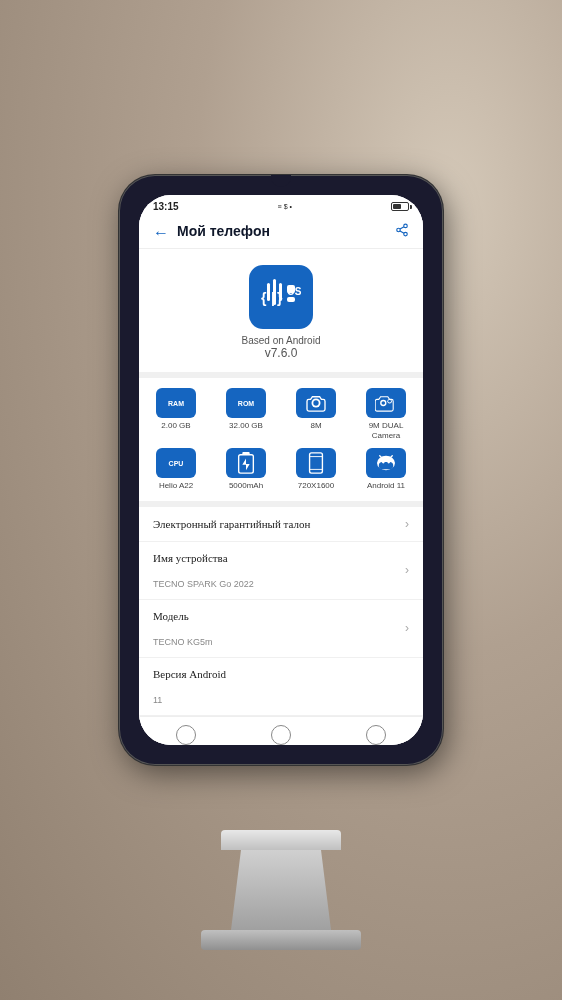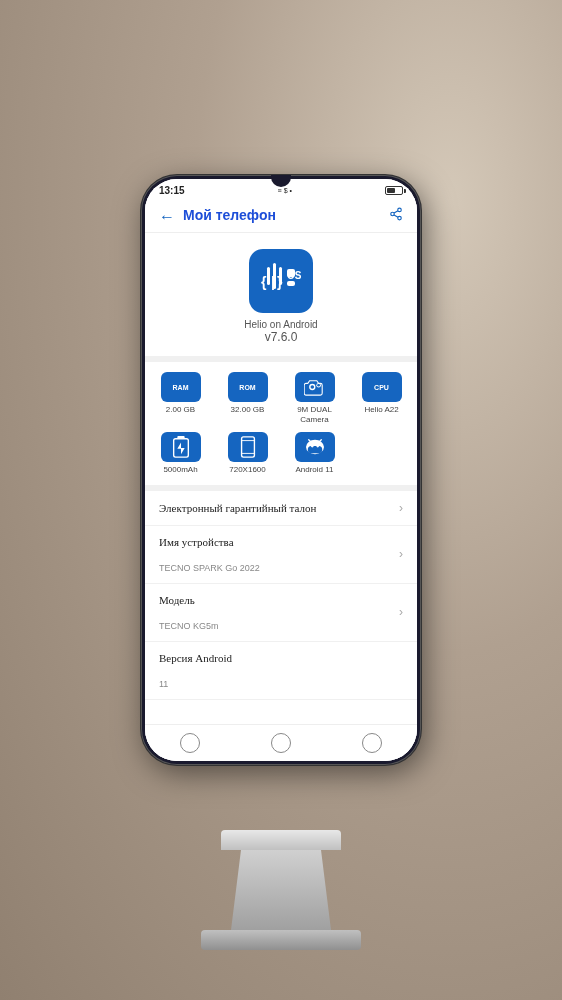--- a/index.html
+++ b/index.html
@@ -56,25 +56,25 @@
     }
 
     
     .phone-wrapper {
       position: relative;
       z-index: 2;
       margin-bottom: 60px;
     }
 
     .phone {
-      width: 280px;
+      width: 324px;
       height: 590px;
       background: #1a1a2e;
       border-radius: 36px;
-      padding: 4px;
+      padding: 20px;
       box-shadow:
         0 0 0 1px #333,
         4px 8px 30px rgba(0,0,0,0.5),
         inset 0 0 0 1px #555;
       position: relative;
     }
 
     .phone-screen {
       width: 100%;
       height: 100%;
@@ -177,21 +177,21 @@
 
     .back-arrow {
       font-size: 16px;
       color: #1565C0;
       cursor: pointer;
     }
 
     .page-title {
       font-size: 14px;
       font-weight: 600;
-      color: #1d4ed8;
+      color: #0f172a;
     }
 
     .share-icon {
       color: #1565C0;
       font-size: 14px;
     }
 
     
     .os-section {
       background: #ffffff;
@@ -384,40 +384,50 @@
               <text x="18" y="28" font-size="14" font-weight="bold" fill="white" font-family="Arial">}</text>
               <text x="28" y="20" font-size="10" font-weight="bold" fill="white" font-family="Arial">OS</text>
 
               <rect x="8" y="8" width="3" height="18" rx="1.5" fill="white"></rect>
               <rect x="14" y="4" width="3" height="26" rx="1.5" fill="white"></rect>
               <rect x="20" y="8" width="3" height="18" rx="1.5" fill="white"></rect>
               <rect x="28" y="10" width="8" height="8" rx="2" fill="white"></rect>
               <rect x="28" y="22" width="8" height="5" rx="2" fill="white"></rect>
             </svg>
           </div>
-          <span class="os-name">Helio on Android</span>
+          <span class="os-name">Based on Android</span>
           <span class="os-version">v7.6.0</span>
         </div>
 
         <div class="specs-grid">
 
           <div class="spec-item">
             <div class="spec-icon-box" style="font-size:7px; padding:2px;">
               <span>RAM</span>
             </div>
             <span class="spec-label">2.00 GB</span>
           </div>
 
           <div class="spec-item">
             <div class="spec-icon-box" style="font-size:7px; padding:2px;">
               <span>ROM</span>
             </div>
             <span class="spec-label">32.00 GB</span>
           </div>
 
+          <div class="spec-item">
+            <div class="spec-icon-box" style="font-size:14px; background:#1565C0;">
+              <svg width="22" height="18" viewBox="0 0 24 20" fill="white">
+                <circle cx="12" cy="10" r="5" fill="white"></circle>
+                <circle cx="12" cy="10" r="3" fill="#1565C0"></circle>
+                <path d="M4 6h2l2-3h8l2 3h2a2 2 0 0 1 2 2v9a2 2 0 0 1-2 2H4a2 2 0 0 1-2-2V8a2 2 0 0 1 2-2z" fill="none" stroke="white" stroke-width="1.5"></path>
+              </svg>
+            </div>
+            <span class="spec-label">8M</span>
+          </div>
 
           <div class="spec-item">
             <div class="spec-icon-box" style="font-size:14px; background:#1565C0;">
               <svg width="22" height="18" viewBox="0 0 24 20" fill="white">
                 <circle cx="9" cy="10" r="3.5" fill="white"></circle>
                 <circle cx="9" cy="10" r="2" fill="#1565C0"></circle>
                 <circle cx="16" cy="8" r="2.5" fill="white"></circle>
                 <circle cx="16" cy="8" r="1.5" fill="#1565C0"></circle>
                 <path d="M2 6h2l2-3h8l2 3h2a2 2 0 0 1 2 2v9a2 2 0 0 1-2 2H2a2 2 0 0 1-2-2V8a2 2 0 0 1 2-2z" fill="none" stroke="white" stroke-width="1.2"></path>
               </svg>

